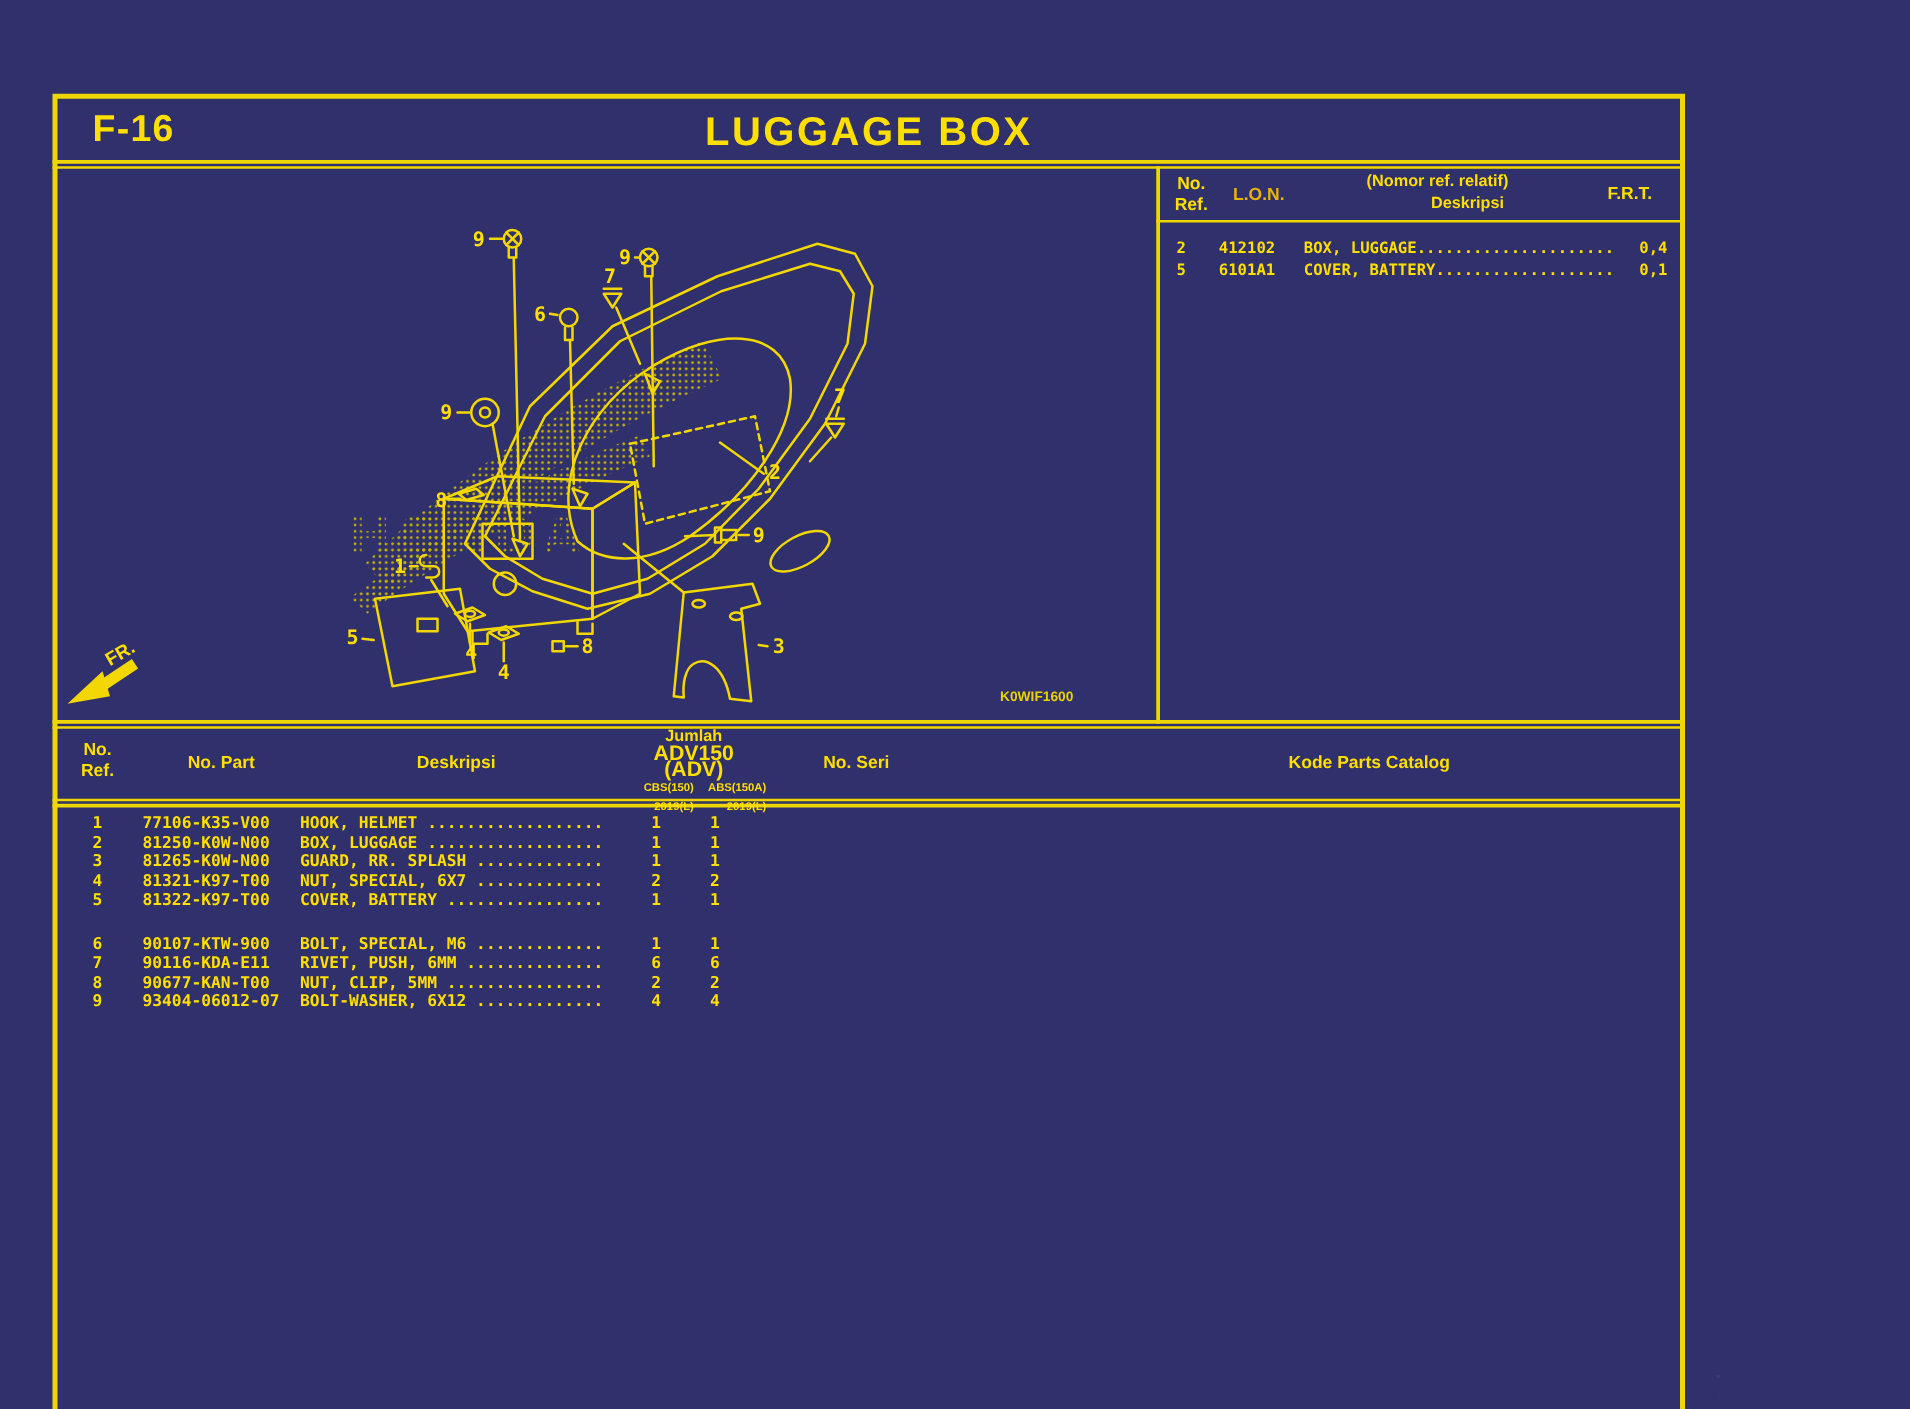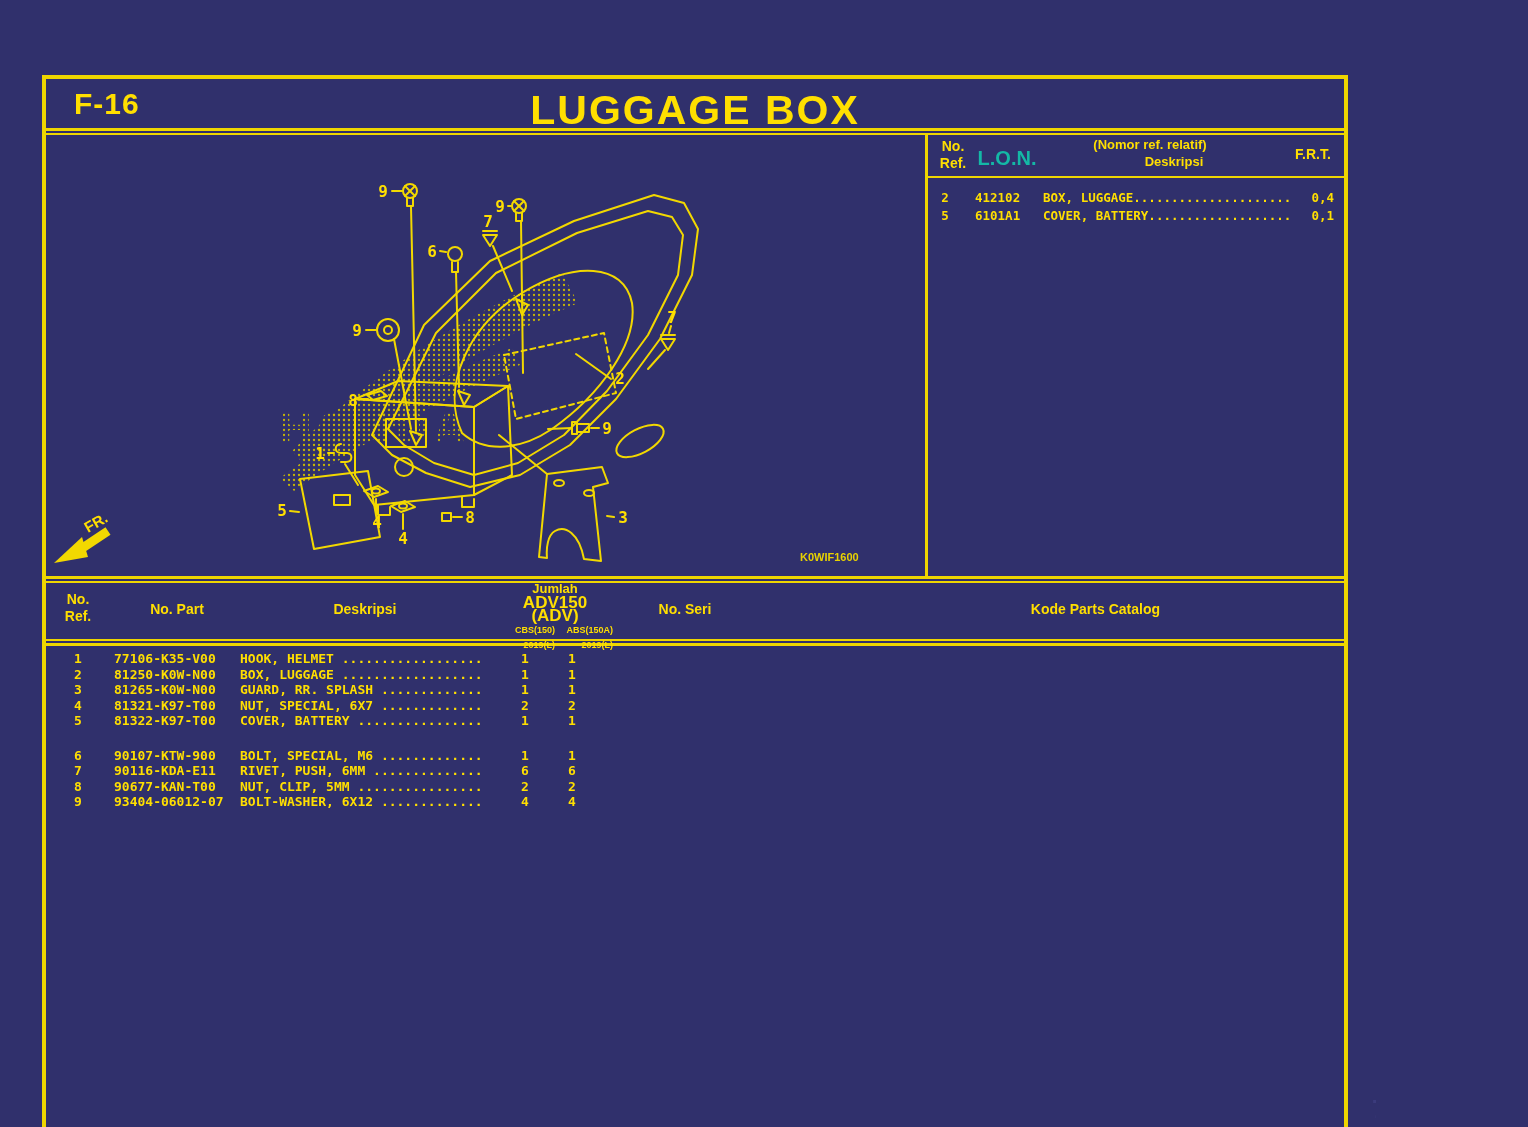--- a/index.html
+++ b/index.html
@@ -2,27 +2,27 @@
 <html><head>
 <meta charset="utf-8">
 <style>
   html,body{margin:0;padding:0;background:#30306c;}
   .canvas{position:relative;width:1376px;height:1127px;background:#30306c;overflow:hidden;
           font-family:"Liberation Sans",sans-serif;margin-top:45px;}
   .frame{position:absolute;left:42px;top:30px;width:1306px;height:1057px;box-sizing:border-box;
          border:4px solid #eed600;}
   .hl,.vl{position:absolute;background:#eed600;}
   .title-code{position:absolute;left:74px;top:42px;font-size:30px;font-weight:bold;color:#ffdf00;letter-spacing:1px;}
-  .title-main{position:absolute;left:42px;top:42px;width:1306px;text-align:center;font-size:41px;font-weight:bold;color:#ffdf00;letter-spacing:2px;}
+  .title-main{position:absolute;left:42px;top:42px;width:1306px;text-align:center;font-size:32px;font-weight:bold;color:#ffdf00;letter-spacing:2px;}
   
   .rh-no{position:absolute;left:930px;top:93px;width:46px;text-align:center;font-size:14px;font-weight:bold;color:#ffdf00;line-height:17px;}
-  .rh-lon{position:absolute;left:976px;top:102px;width:62px;text-align:center;font-size:20px;font-weight:bold;color:#14b8a6;}
+  .rh-lon{position:absolute;left:976px;top:102px;width:62px;text-align:center;font-size:14px;font-weight:bold;color:#eab308;}
   .rh-desc{position:absolute;left:1042px;top:91px;width:216px;font-size:13px;font-weight:bold;color:#ffdf00;line-height:17px;text-align:center;}
   .rh-desc .l2{padding-left:48px;}
-  .rh-frt{position:absolute;left:1286px;top:101px;width:54px;text-align:center;font-size:14px;font-weight:bold;color:#ffdf00;}
+  .rh-frt{position:absolute;left:1286px;top:101px;width:54px;text-align:left;font-size:14px;font-weight:bold;color:#ffdf00;}
   .ref-rows{position:absolute;left:925px;top:144px;width:423px;font-family:"DejaVu Sans Mono",monospace;font-weight:bold;font-size:12.5px;color:#ffdf00;}
   .ref-row{display:flex;line-height:18px;white-space:pre;}
   .rt-no{width:40px;text-align:center;}
   .rt-lon{width:58px;margin-left:10px;}
   .rt-desc{flex:1;margin-left:10px;overflow:hidden;}
   .rt-frt{width:40px;text-align:right;padding-right:14px;}
   
   .bh{position:absolute;color:#ffdf00;font-weight:bold;text-align:center;}
   .bh-no{left:42px;top:546px;width:72px;font-size:14px;line-height:17px;}
   .bh-part{left:114px;top:556px;width:126px;font-size:14px;}

